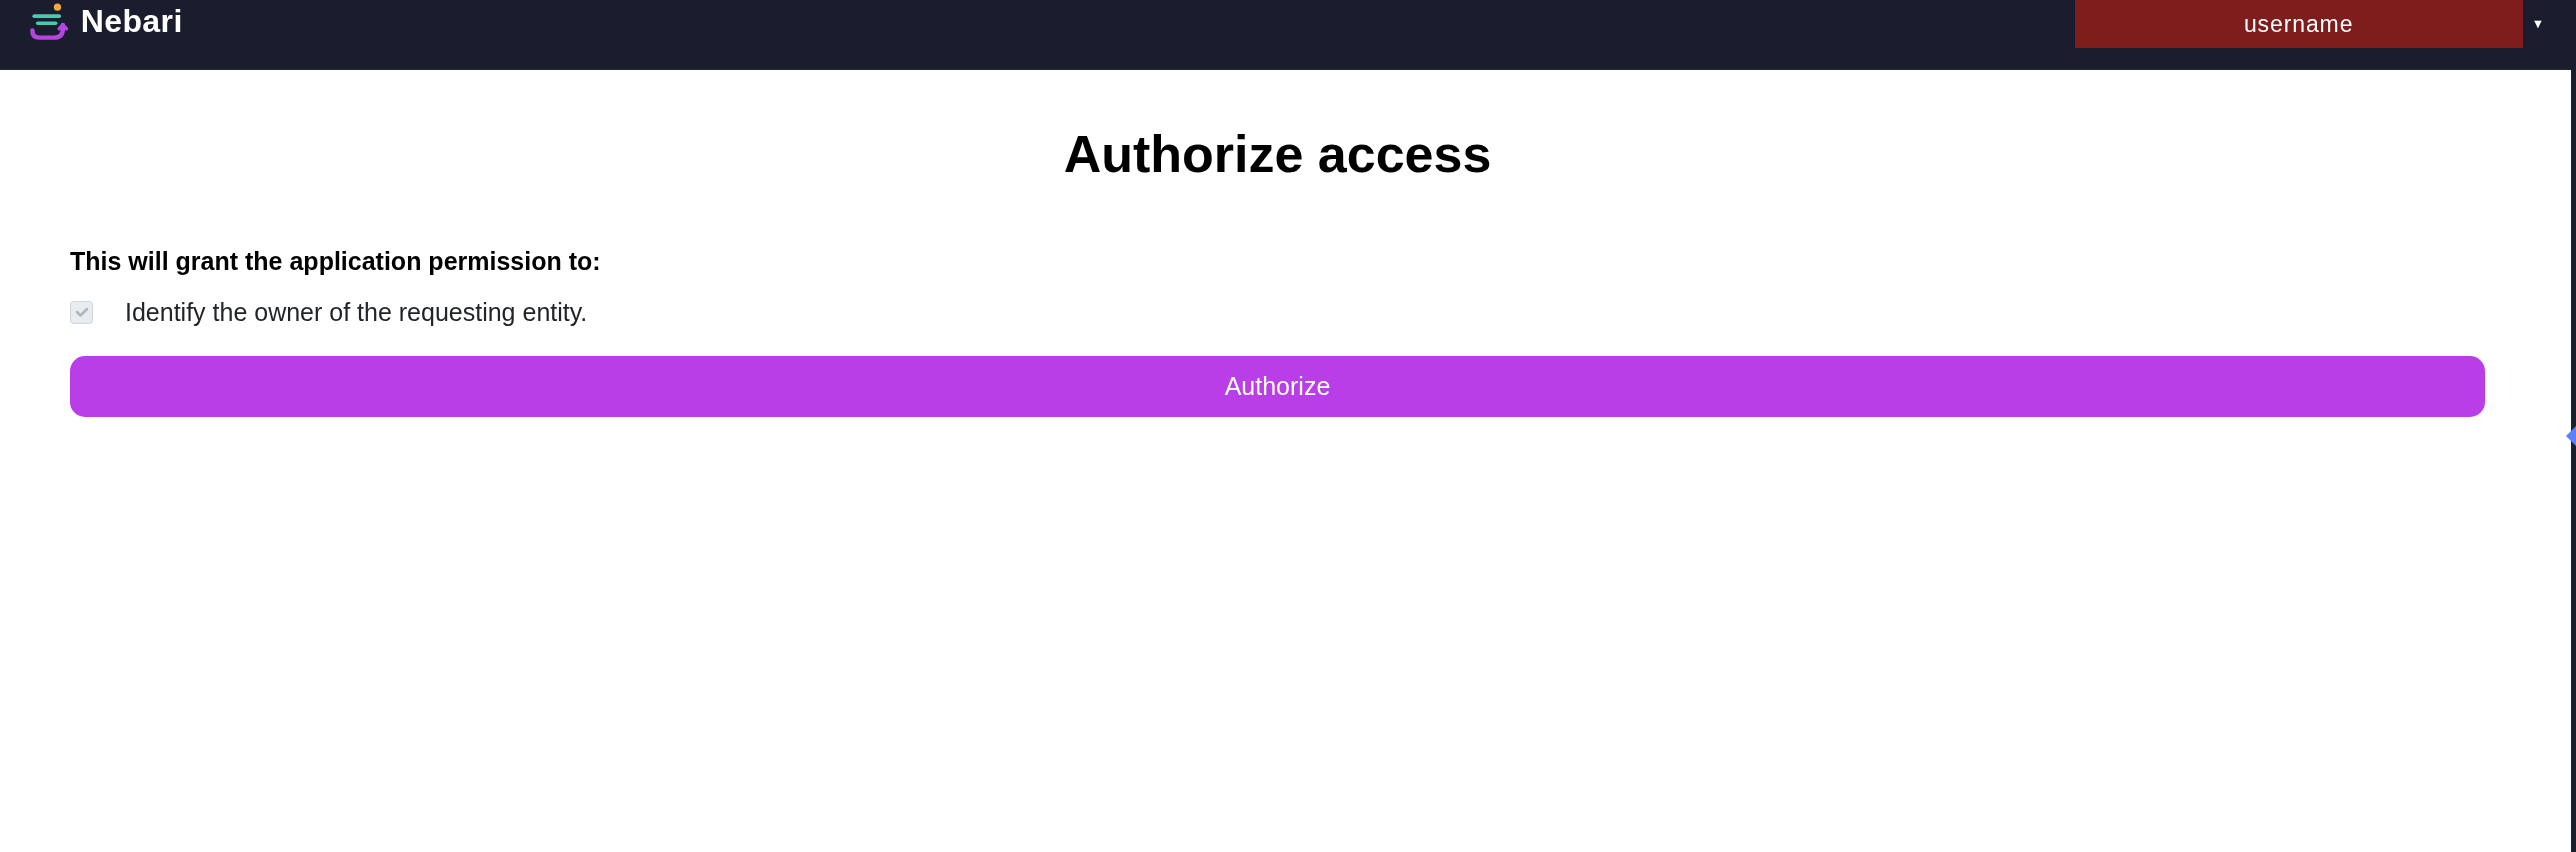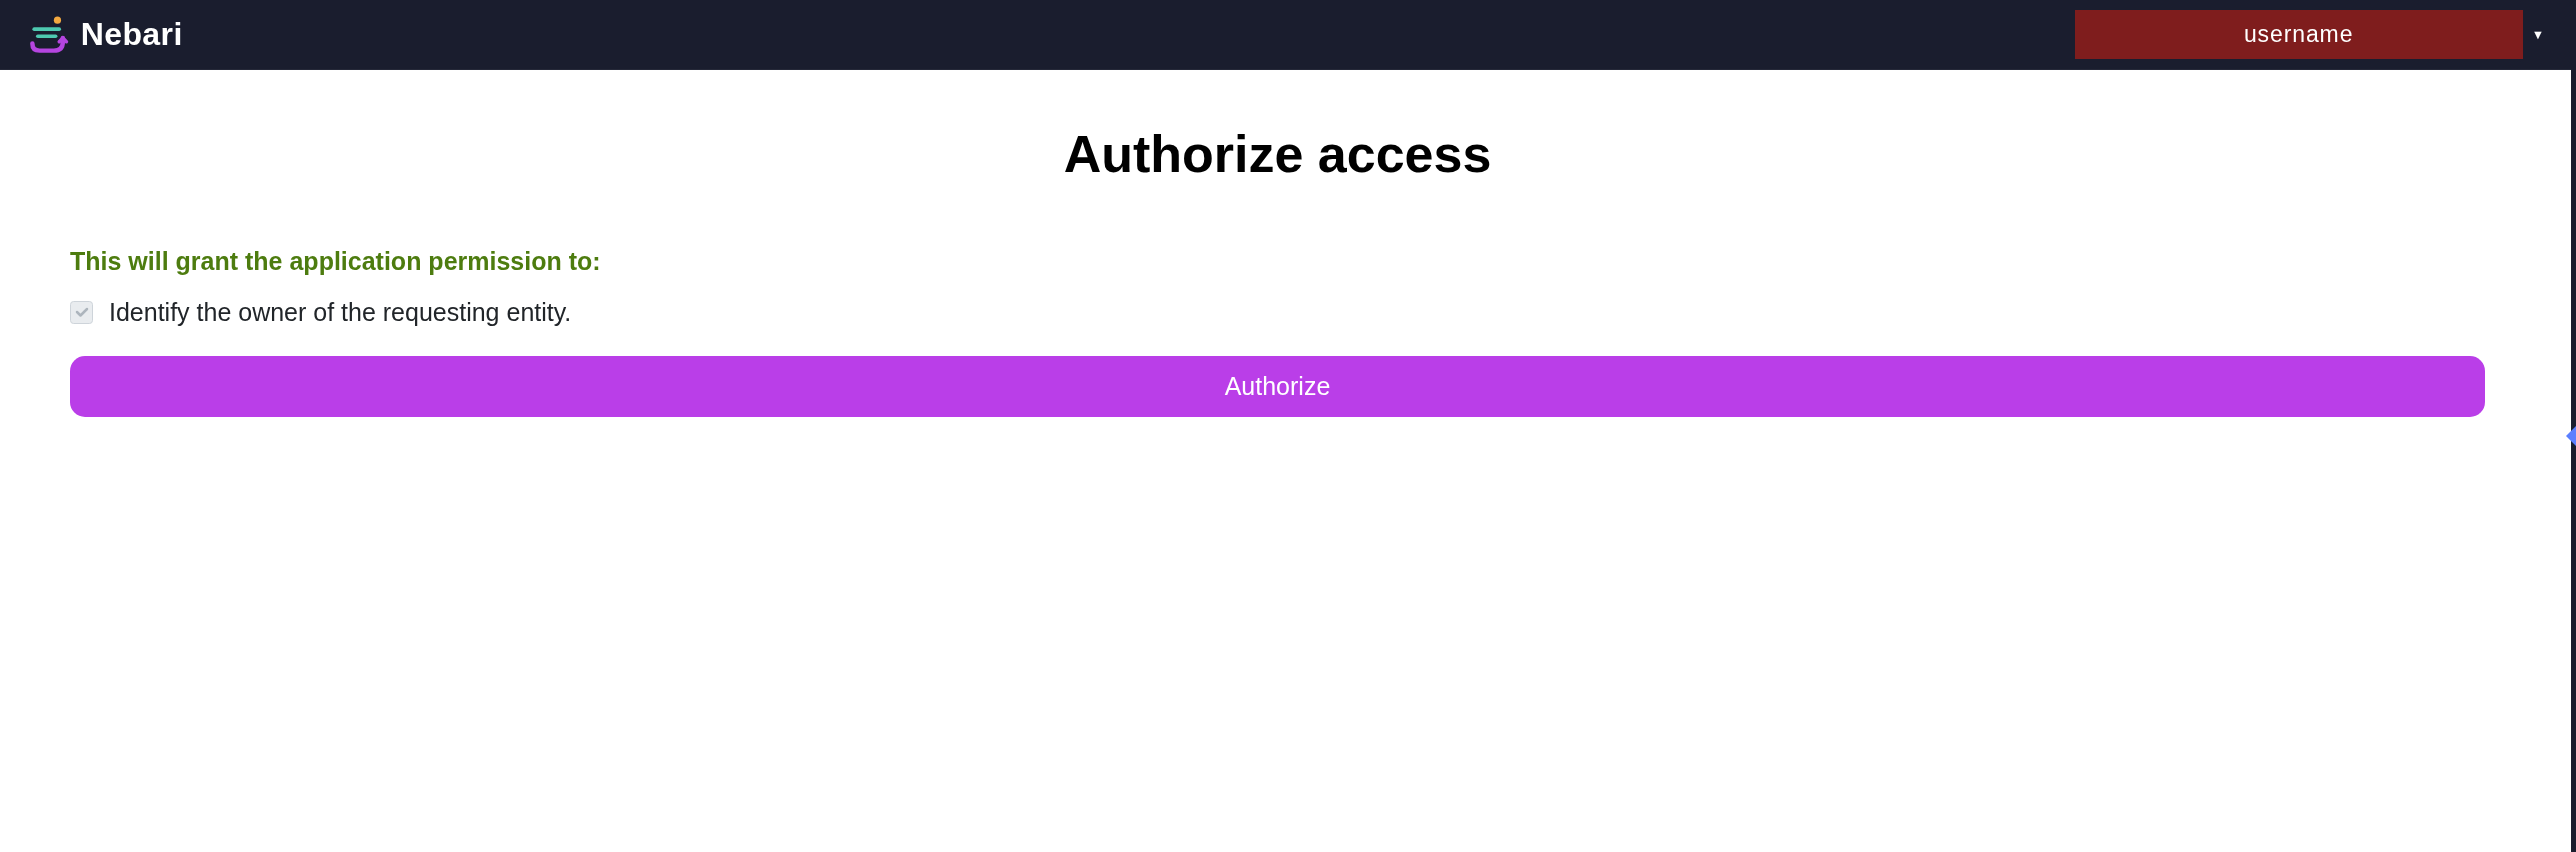--- a/index.html
+++ b/index.html
@@ -14,21 +14,21 @@
       color: #000000;
       width: 100%;
       min-height: 852px;
       border-right: 5.4px solid #1a1d2e;
     }
     
     .navbar {
       background: #1a1d2e;
       height: 70px;
       display: flex;
-      align-items: center;
+      align-items: flex-start;
       justify-content: space-between;
       padding: 0 27px;
       border-bottom: 1.8px solid rgba(255,255,255,0.05);
     }
     
     .brand {
       display: flex;
       align-items: center;
       gap: 10.7px;
     }
@@ -99,27 +99,27 @@
       font-size: 25px;
       color: #212529;
       margin-bottom: 38px;
       line-height: 1.5;
     }
     
     .permissions-heading {
       font-size: 25px;
       font-weight: 700;
       margin-bottom: 21.5px;
-      color: #4d7c0f;
+      color: #000000;
     }
     
     .permission-item {
       display: flex;
       align-items: center;
-      gap: 16px;
+      gap: 32px;
       margin-bottom: 29px;
     }
     
     .checkbox-disabled {
       width: 23px;
       height: 23px;
       background: #e9ecef;
       border: 0.9px solid #ced4da;
       border-radius: 3.6px;
       display: flex;

